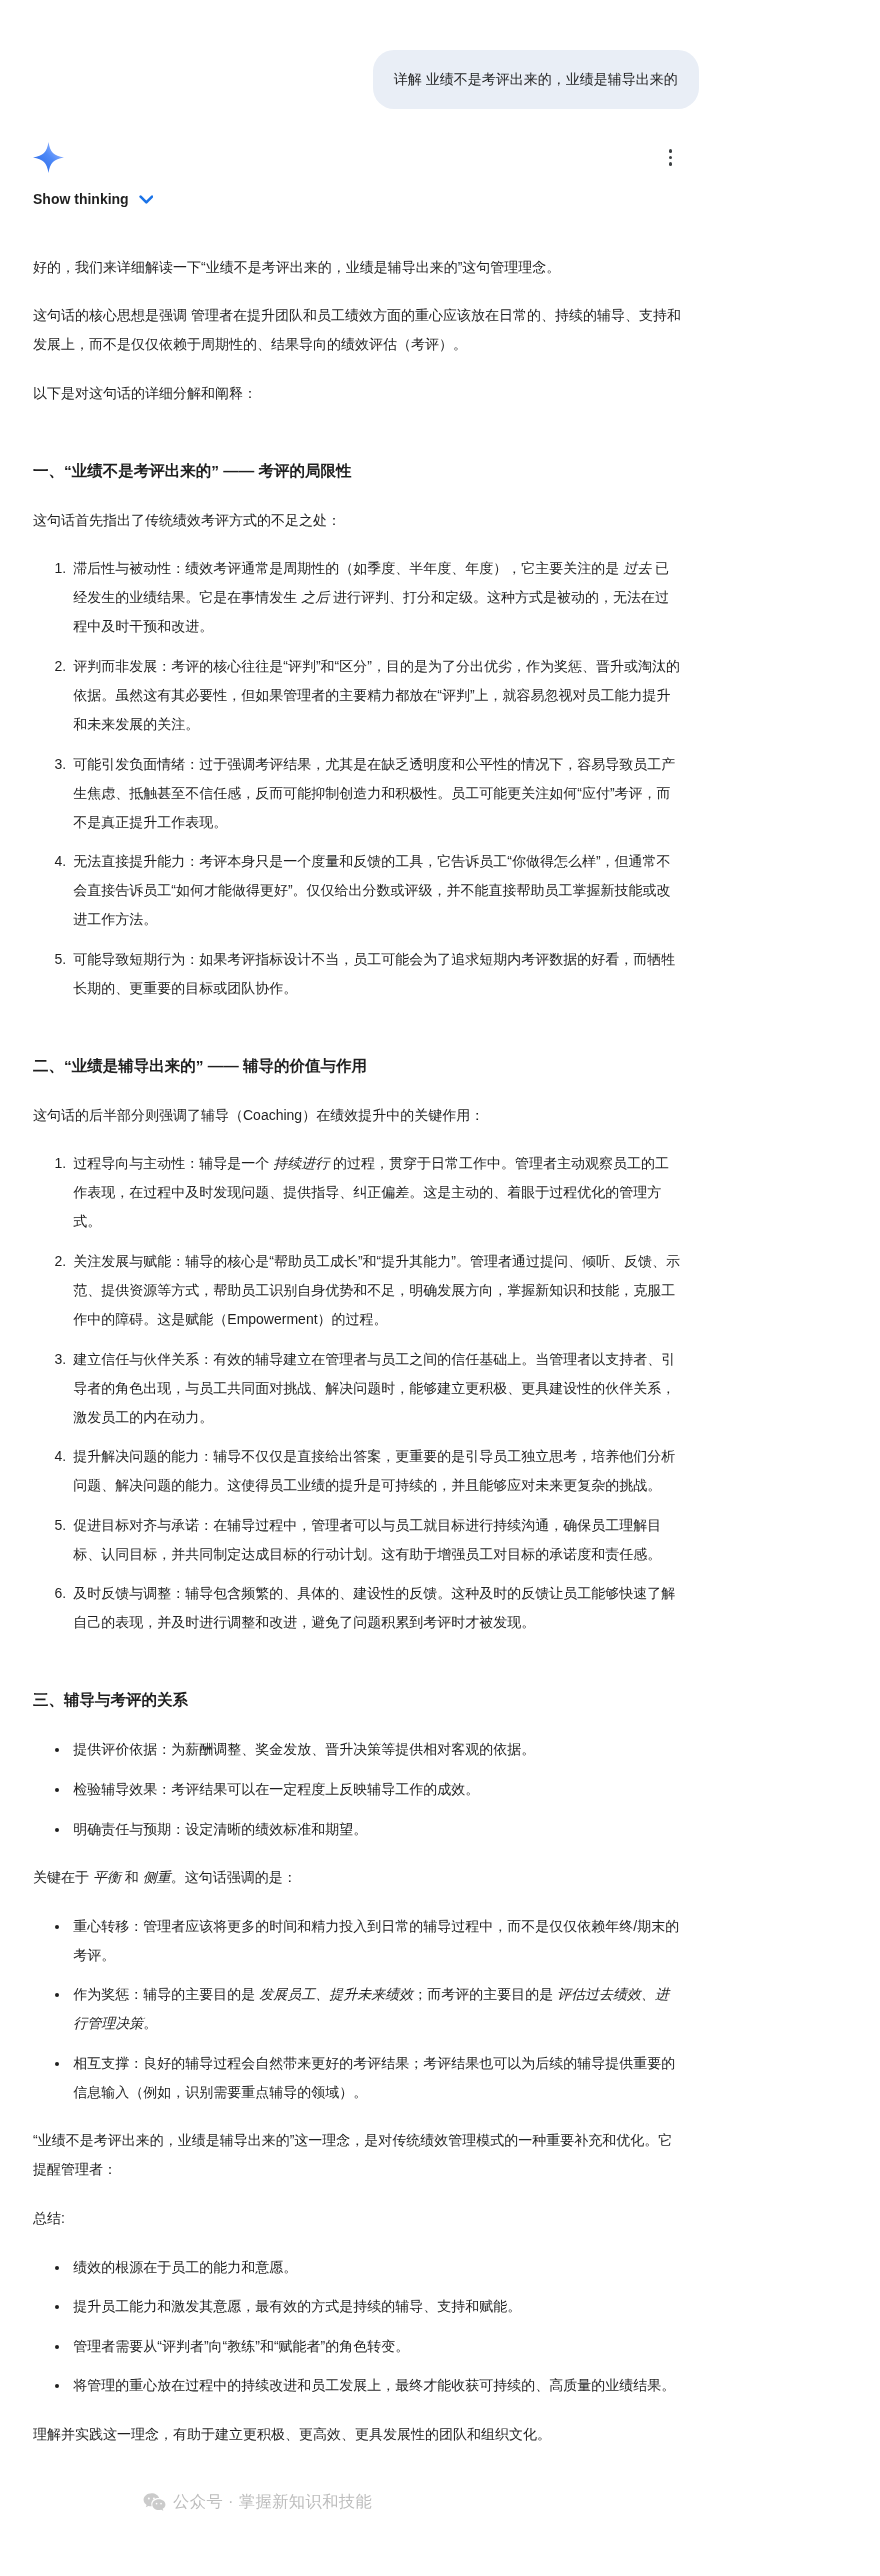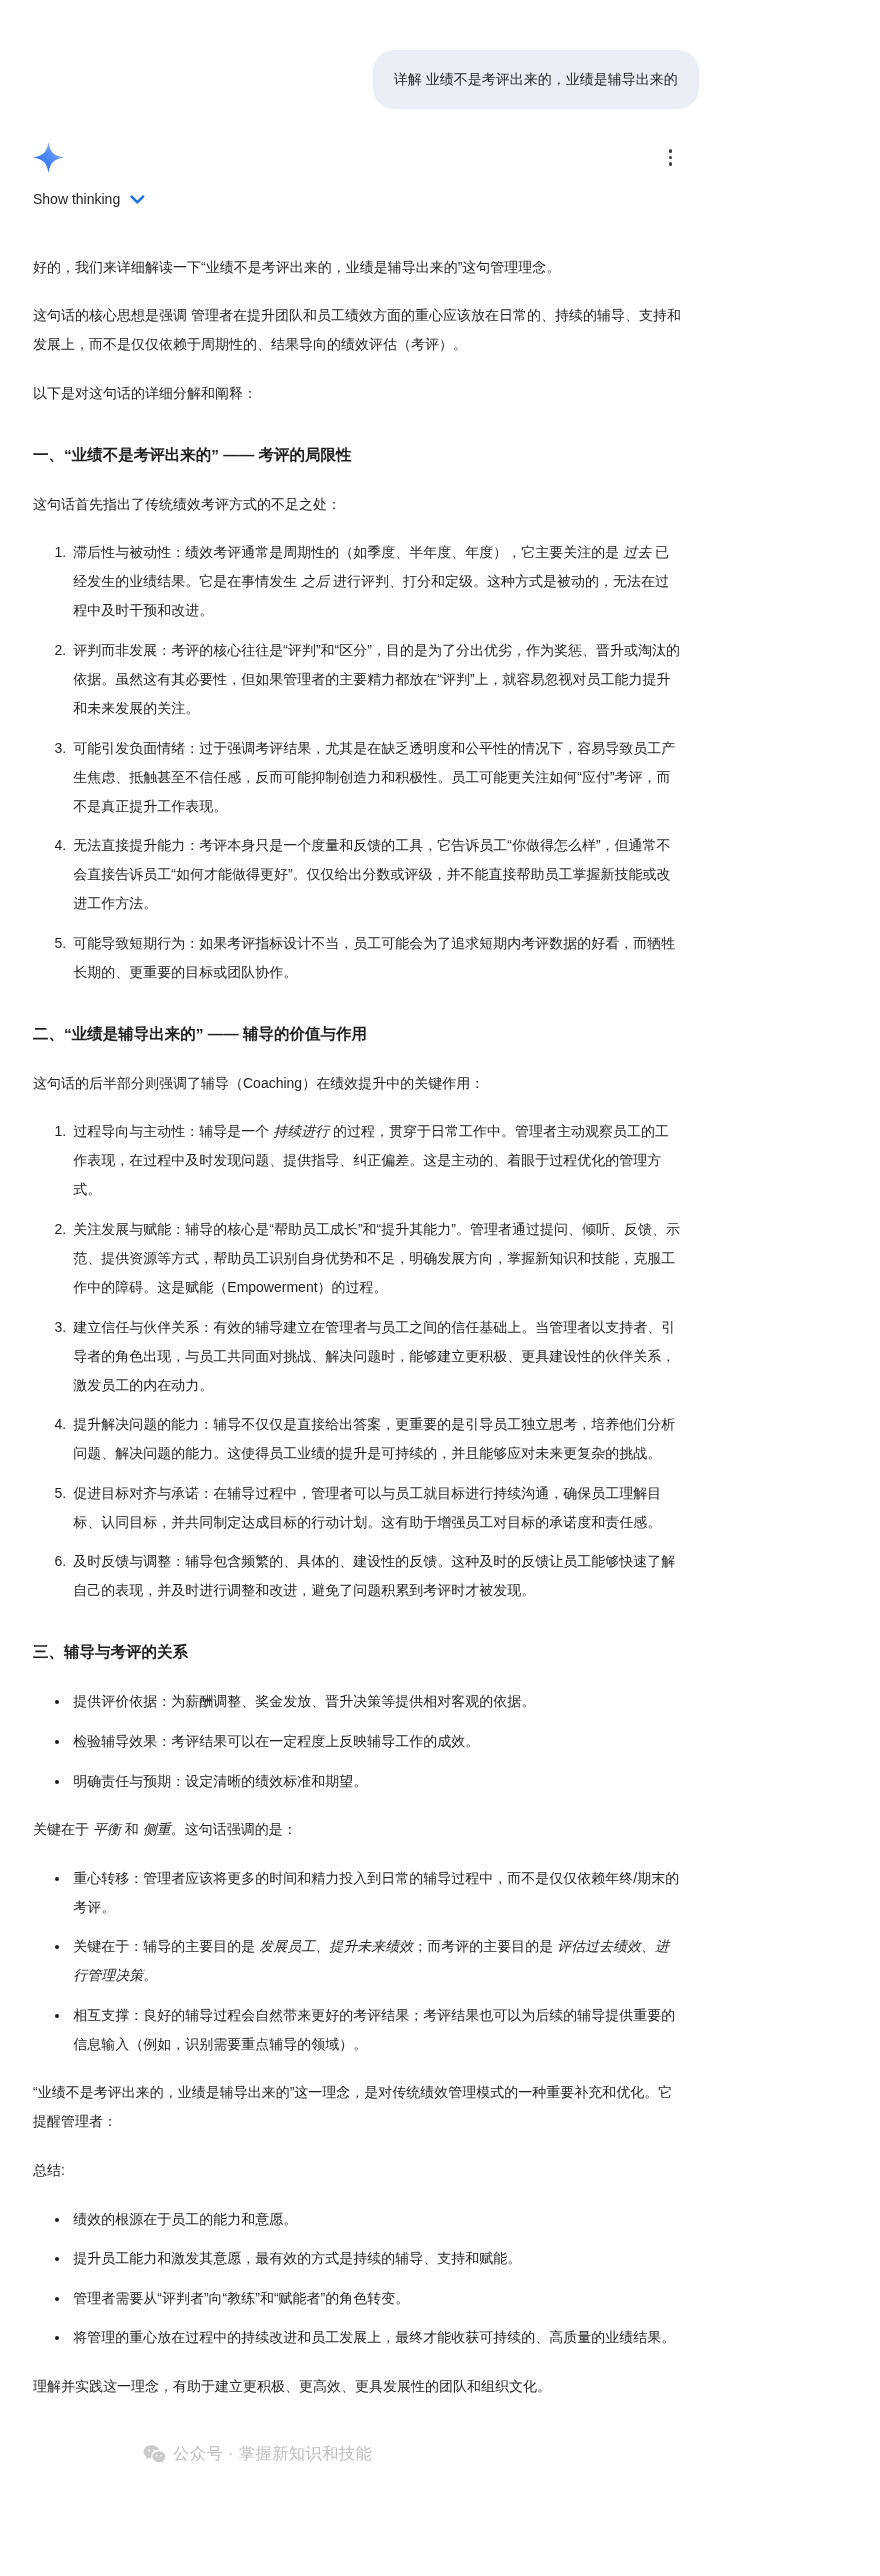--- a/index.html
+++ b/index.html
@@ -48,35 +48,36 @@
   .kebab i { width: 3.3px; height: 3.3px; border-radius: 50%; background: #3c4043; display: block; }
 
   
   .show-thinking {
     display: flex; align-items: center; gap: 10px;
     padding: 18px 33px 0 33px;
     font-size: 14px;
     color: #1f1f1f;
     cursor: pointer;
     width: fit-content;
+    font-weight: bold;
   }
   .chevron { display: block; margin-top: 1.6px; }
 
   
   .content {
     padding: 26px 33px 0 33px;
     font-size: 14px;
     line-height: 29px;
   }
   .content p { margin: 19.6px 0; }
   .content h3 {
     font-size: 15.5px;
     line-height: 28px;
     font-weight: 700;
-    margin: 33px 0 21px 0;
+    margin: 49px 0 21px 0;
   }
   .content ol, .content ul { margin: 18px 0; padding-left: 37px; }
   .content li { margin: 10.6px 0; padding-left: 3.3px; }
   .content li::marker { color: #1f1f1f; }
   .b { font-weight: 400; }
   .i { font-style: italic; }
 
   
   .watermark-row {
     display: flex;
@@ -151,21 +152,21 @@
       </ol>
       <h3><span>三、辅导与考评的关系</span></h3>
       <ul>
         <li><span class="b">提供评价依据：</span><span>为薪酬调整、奖金发放、晋升决策等提供相对客观的依据。</span></li>
         <li><span class="b">检验辅导效果：</span><span>考评结果可以在一定程度上反映辅导工作的成效。</span></li>
         <li><span class="b">明确责任与预期：</span><span>设定清晰的绩效标准和期望。</span></li>
       </ul>
       <p><span>关键在于 </span><span class="i">平衡</span><span> 和 </span><span class="i">侧重</span><span>。这句话强调的是：</span></p>
       <ul>
         <li><span class="b">重心转移：</span><span>管理者应该将更多的时间和精力投入到日常的辅导过程中，而不是仅仅依赖年终/期末的考评。</span></li>
-        <li><span class="b">关键在于：</span><span>辅导的主要目的是 </span><span class="i">发展员工、提升未来绩效</span><span>；而考评的主要目的是 </span><span class="i">评估过去绩效、进行管理决策</span><span>。</span></li>
+        <li><span class="b">作为奖惩：</span><span>辅导的主要目的是 </span><span class="i">发展员工、提升未来绩效</span><span>；而考评的主要目的是 </span><span class="i">评估过去绩效、进行管理决策</span><span>。</span></li>
         <li><span class="b">相互支撑：</span><span>良好的辅导过程会自然带来更好的考评结果；考评结果也可以为后续的辅导提供重要的信息输入（例如，识别需要重点辅导的领域）。</span></li>
       </ul>
       <p><span>“业绩不是考评出来的，业绩是辅导出来的”这一理念，是对传统绩效管理模式的一种重要补充和优化。它提醒管理者：</span></p>
       <p><span class="b">总结:</span></p>
       <ul>
         <li><span>绩效的根源在于员工的能力和意愿。</span></li>
         <li><span class="b">提升员工能力和激发其意愿，最有效的方式是持续的辅导、支持和赋能。</span></li>
         <li><span class="b">管理者需要从“评判者”向“教练”和“赋能者”的角色转变。</span></li>
         <li><span class="b">将管理的重心放在过程中的持续改进和员工发展上，最终才能收获可持续的、高质量的业绩结果。</span></li>
       </ul>

